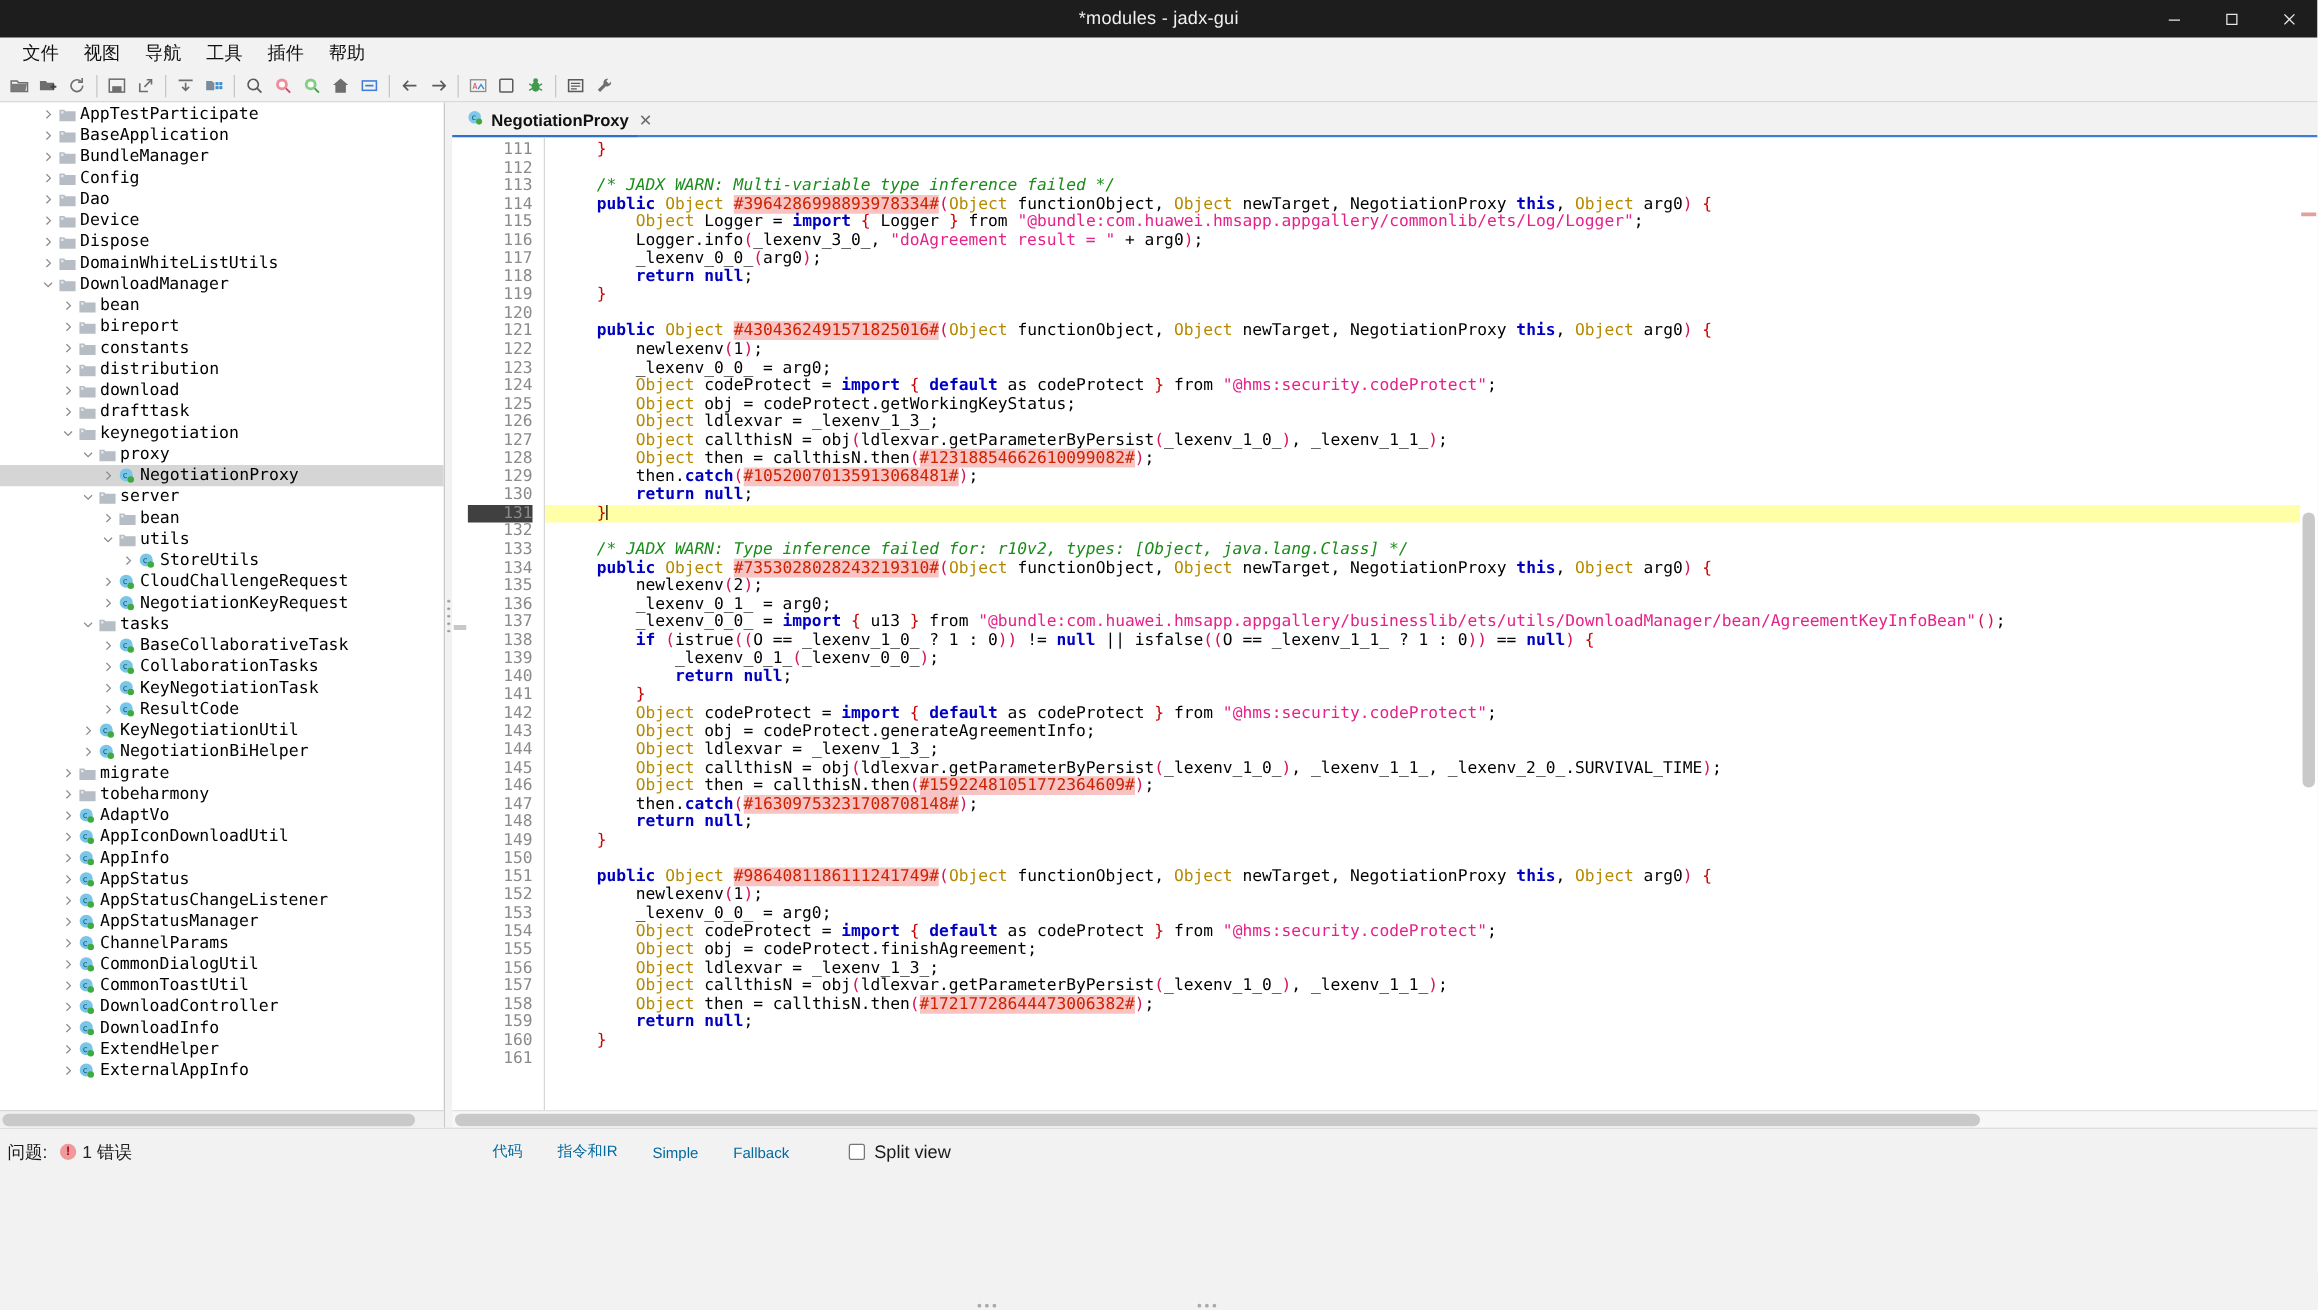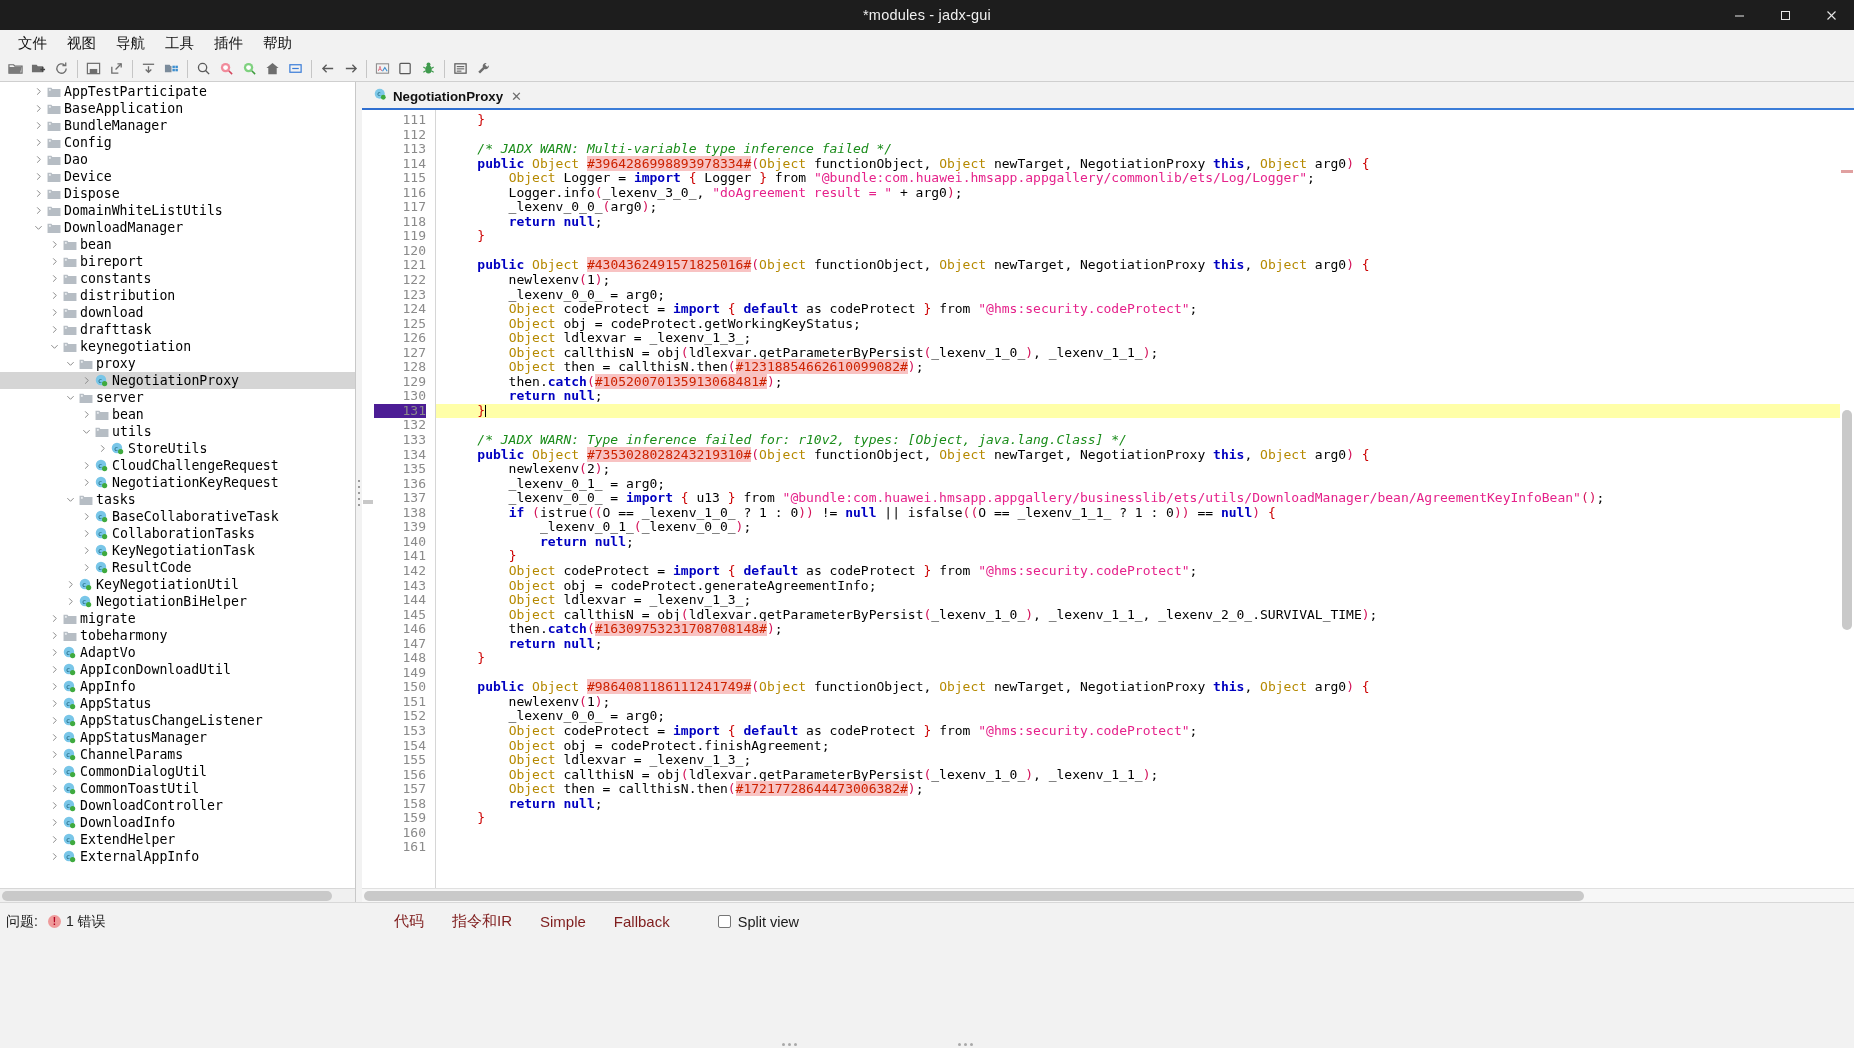--- a/index.html
+++ b/index.html
@@ -131,21 +131,21 @@
   .errorbar .mark {
     position:absolute; left:1px; width:10px; height:4px; background:#c8c8c8;
   }
   .gutter {
     flex:0 0 62px; background:#fff; border-right:1px solid #d6d6d6;
     text-align:right; padding-right:9px;
     font-family:"DejaVu Sans Mono", monospace; font-size:13px; color:#8a8a8a;
     padding-top:3px;
   }
   .gutter .gl { height:14.55px; line-height:14.55px; }
-  .gutter .gl.cur { background:#4c1d95; }
+  .gutter .gl.cur { background:#404040; }
 
   .codearea {
     flex:1 1 auto; min-width:0; position:relative; overflow:hidden;
     padding-top:3px; background:#fff;
   }
   .cl {
     height:14.55px; line-height:14.55px; white-space:pre;
     font-family:"DejaVu Sans Mono", monospace; font-size:13px; color:#000;
     padding-left:10px;
   }
@@ -189,21 +189,21 @@
     width:356px; flex:0 0 356px; display:flex; align-items:center; gap:10px;
     padding-left:6px; font-size:14px;
   }
   .errpill { display:flex; align-items:center; gap:5px; color:#222; font-size:14px; }
   .errdot {
     width:13px; height:13px; border-radius:50%; background:#ef9a9a;
     display:flex; align-items:center; justify-content:center;
     color:#b00020; font-size:10px; font-weight:bold; line-height:1;
   }
   .viewtabs { display:flex; align-items:center; gap:0px; margin-left:24px; }
-  .vtab { padding:4px 14px; font-size:15px; color:#7f1d1d; }
+  .vtab { padding:4px 14px; font-size:12px; color:#0369a1; }
   .splitview { display:flex; align-items:center; gap:7px; margin-left:34px; font-size:14.5px; }
   .cbox { width:13px; height:13px; border:1px solid #767676; background:#fff; border-radius:2px; }
 
   .bottomgrip {
     position:absolute; bottom:2px; display:flex; gap:3px;
   }
   .bottomgrip i { width:3px; height:3px; border-radius:50%; background:#a9a9a9; display:block; }
 </style>
 </head>
 <body>
@@ -1203,20 +1203,21 @@
               <div class="cl"><span class="pl">        _lexenv_0_1_ = arg0;</span></div>
               <div class="cl"><span class="pl">        _lexenv_0_0_ = </span><span class="k">import</span><span class="pl"> </span><span class="br">{</span><span class="pl"> u13 </span><span class="br">}</span><span class="pl"> from </span><span class="st">"@bundle:com.huawei.hmsapp.appgallery/businesslib/ets/utils/DownloadManager/bean/AgreementKeyInfoBean"</span><span class="pn">(</span><span class="pn">)</span><span class="pl">;</span></div>
               <div class="cl"><span class="pl">        </span><span class="k">if</span><span class="pl"> </span><span class="pn">(</span><span class="pl">istrue</span><span class="pn">(</span><span class="pn">(</span><span class="pl">O == _lexenv_1_0_ ? 1 : 0</span><span class="pn">)</span><span class="pn">)</span><span class="pl"> != </span><span class="k">null</span><span class="pl"> || isfalse</span><span class="pn">(</span><span class="pn">(</span><span class="pl">O == _lexenv_1_1_ ? 1 : 0</span><span class="pn">)</span><span class="pn">)</span><span class="pl"> == </span><span class="k">null</span><span class="pn">)</span><span class="pl"> </span><span class="br">{</span></div>
               <div class="cl"><span class="pl">            _lexenv_0_1_</span><span class="pn">(</span><span class="pl">_lexenv_0_0_</span><span class="pn">)</span><span class="pl">;</span></div>
               <div class="cl"><span class="pl">            </span><span class="k">return</span><span class="pl"> </span><span class="k">null</span><span class="pl">;</span></div>
               <div class="cl"><span class="pl">        </span><span class="br">}</span></div>
               <div class="cl"><span class="pl">        </span><span class="ty">Object</span><span class="pl"> codeProtect = </span><span class="k">import</span><span class="pl"> </span><span class="br">{</span><span class="pl"> </span><span class="k">default</span><span class="pl"> as codeProtect </span><span class="br">}</span><span class="pl"> from </span><span class="st">"@hms:security.codeProtect"</span><span class="pl">;</span></div>
               <div class="cl"><span class="pl">        </span><span class="ty">Object</span><span class="pl"> obj = codeProtect.generateAgreementInfo;</span></div>
               <div class="cl"><span class="pl">        </span><span class="ty">Object</span><span class="pl"> ldlexvar = _lexenv_1_3_;</span></div>
               <div class="cl"><span class="pl">        </span><span class="ty">Object</span><span class="pl"> callthisN = obj</span><span class="pn">(</span><span class="pl">ldlexvar.getParameterByPersist</span><span class="pn">(</span><span class="pl">_lexenv_1_0_</span><span class="pn">)</span><span class="pl">, _lexenv_1_1_, _lexenv_2_0_.SURVIVAL_TIME</span><span class="pn">)</span><span class="pl">;</span></div>
+              <div class="cl"><span class="pl">        </span><span class="ty">Object</span><span class="pl"> then = callthisN.then</span><span class="pn">(</span><span class="hl">#15922481051772364609#</span><span class="pn">)</span><span class="pl">;</span></div>
               <div class="cl"><span class="pl">        then.</span><span class="k">catch</span><span class="pn">(</span><span class="hl">#16309753231708708148#</span><span class="pn">)</span><span class="pl">;</span></div>
               <div class="cl"><span class="pl">        </span><span class="k">return</span><span class="pl"> </span><span class="k">null</span><span class="pl">;</span></div>
               <div class="cl"><span class="pl">    </span><span class="br">}</span></div>
               <div class="cl">&nbsp;</div>
               <div class="cl"><span class="pl">    </span><span class="k">public</span><span class="pl"> </span><span class="ty">Object</span><span class="pl"> </span><span class="hl">#9864081186111241749#</span><span class="pn">(</span><span class="ty">Object</span><span class="pl"> functionObject, </span><span class="ty">Object</span><span class="pl"> newTarget, NegotiationProxy </span><span class="k">this</span><span class="pl">, </span><span class="ty">Object</span><span class="pl"> arg0</span><span class="pn">)</span><span class="pl"> </span><span class="br">{</span></div>
               <div class="cl"><span class="pl">        newlexenv</span><span class="pn">(</span><span class="pl">1</span><span class="pn">)</span><span class="pl">;</span></div>
               <div class="cl"><span class="pl">        _lexenv_0_0_ = arg0;</span></div>
               <div class="cl"><span class="pl">        </span><span class="ty">Object</span><span class="pl"> codeProtect = </span><span class="k">import</span><span class="pl"> </span><span class="br">{</span><span class="pl"> </span><span class="k">default</span><span class="pl"> as codeProtect </span><span class="br">}</span><span class="pl"> from </span><span class="st">"@hms:security.codeProtect"</span><span class="pl">;</span></div>
               <div class="cl"><span class="pl">        </span><span class="ty">Object</span><span class="pl"> obj = codeProtect.finishAgreement;</span></div>
               <div class="cl"><span class="pl">        </span><span class="ty">Object</span><span class="pl"> ldlexvar = _lexenv_1_3_;</span></div>

